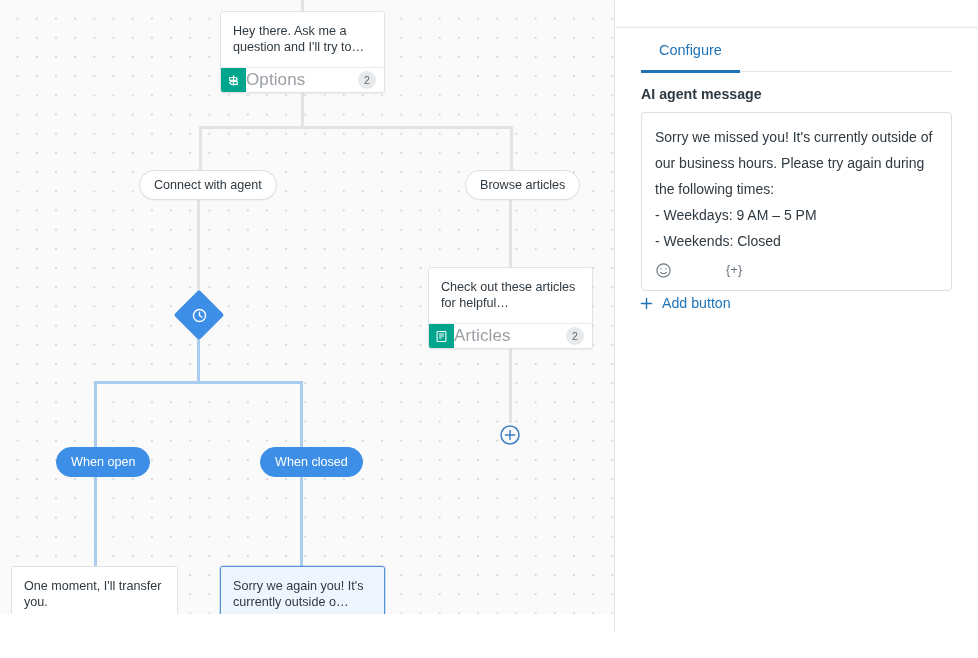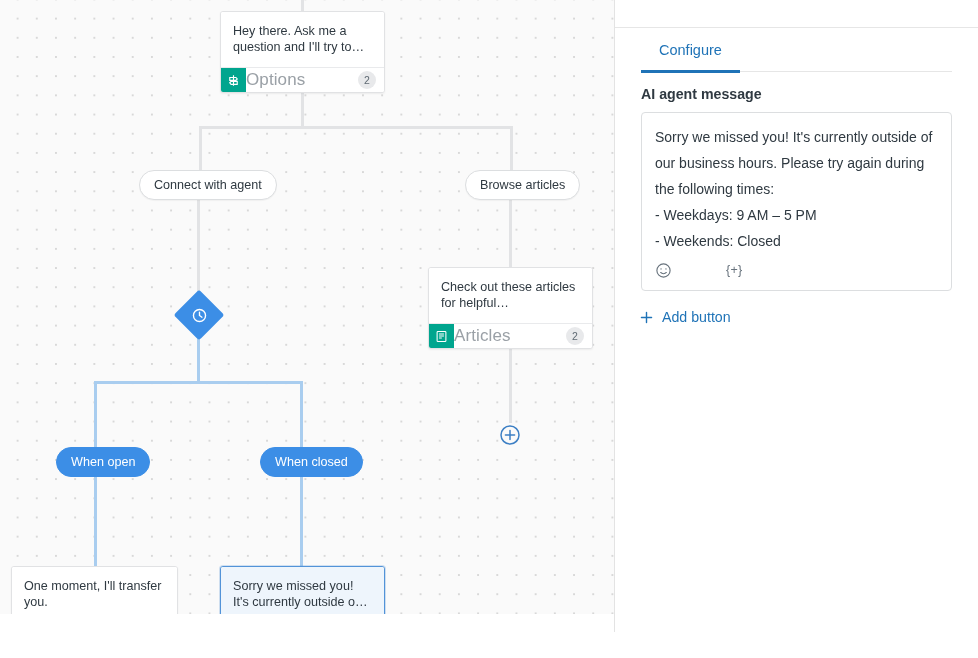--- a/index.html
+++ b/index.html
@@ -188,21 +188,21 @@
     padding-top: 6px;
   }
   .tool {
     color: #68737d;
     display: flex; align-items: center;
     margin-right: 54px;
     cursor: pointer;
   }
   .tool-var { font-size: 12.5px; letter-spacing: .3px; }
   .addbutton {
-    margin: 18px 26px 0 24px;
+    margin: 4px 26px 0 24px;
     display: inline-flex; align-items: center;
     color: #1f73b7;
     font-size: 14.2px;
     cursor: pointer;
   }
   .addbutton .plus { margin-right: 8px; display: flex; }
 </style>
 </head>
 <body>
 
@@ -304,21 +304,21 @@
         <div class="info-ico">
           <svg width="14" height="14" viewBox="0 0 16 16" fill="none" stroke="#a6abb0" stroke-width="1.2">
             <circle cx="8" cy="8" r="6.3"></circle>
             <path d="M8 7.2v4.1M8 4.7v.9" stroke-linecap="round"></path>
           </svg>
         </div>
       </div>
     </div>
 
     <div class="node selected" style="left:220px; top:566px; width:165px;">
-      <div class="node-body">Sorry we missed you! It's currently outside o…</div>
+      <div class="node-body">Sorry we again you! It's currently outside o…</div>
       <div class="node-foot">
         <div class="node-icon icon-teal">
           <svg width="13" height="13" viewBox="0 0 16 16" fill="none" stroke="#ffffff" stroke-width="1.4">
             <path d="M2.6 3.4h10.8v7.2H6.6L3.9 13v-2.4H2.6z"></path>
           </svg>
         </div>
         <div class="node-foot-label">Message</div>
       </div>
     </div>
 

